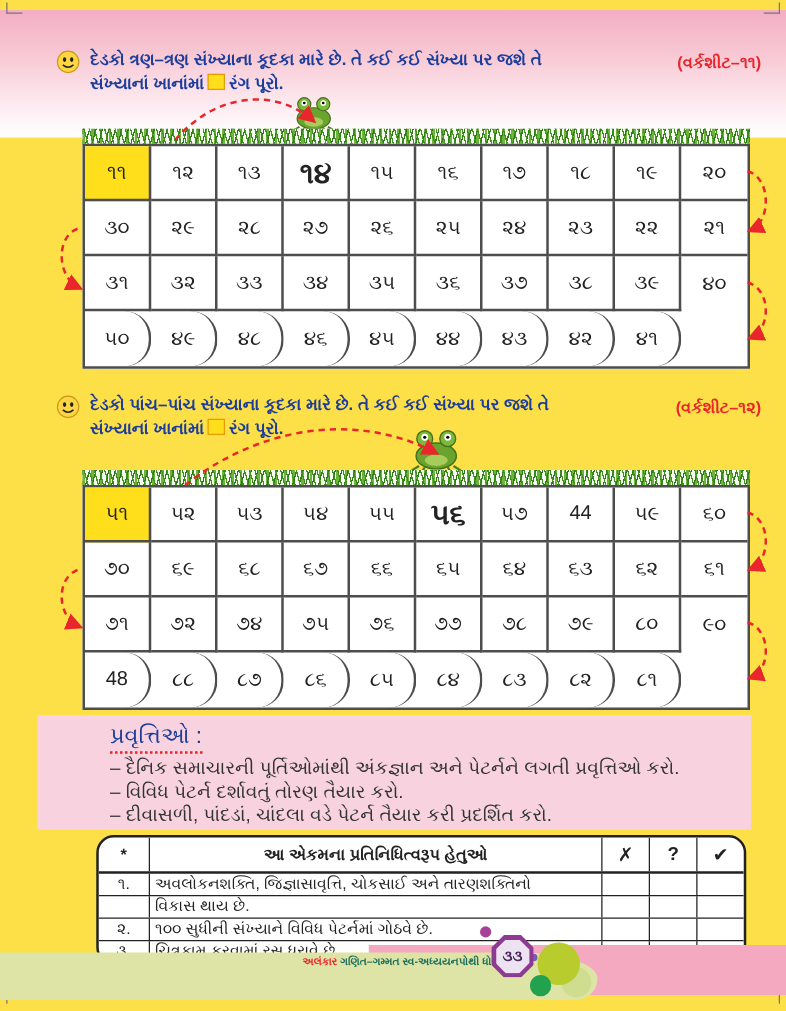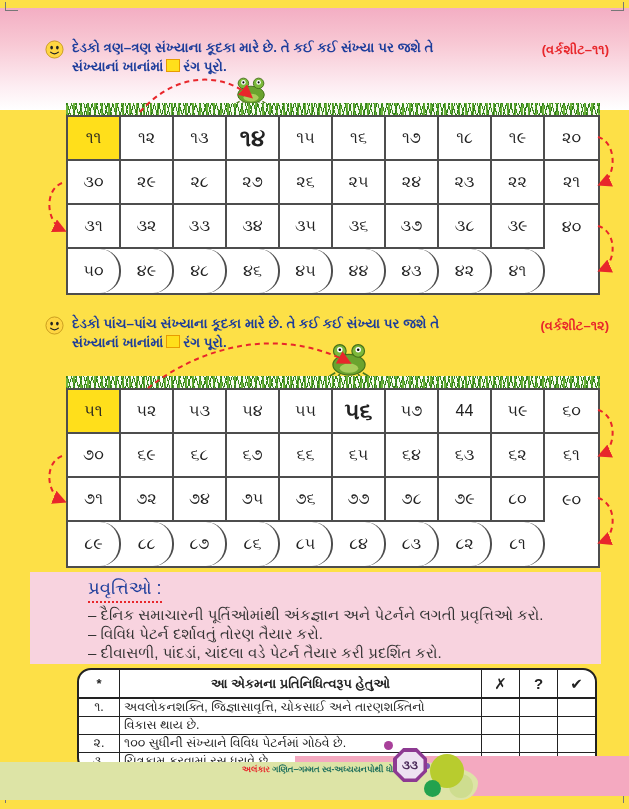--- a/index.html
+++ b/index.html
@@ -213,21 +213,21 @@
       <div class="cell">૭૧</div>
       <div class="cell">૭૨</div>
       <div class="cell">૭૪</div>
       <div class="cell">૭૫</div>
       <div class="cell">૭૬</div>
       <div class="cell">૭૭</div>
       <div class="cell">૭૮</div>
       <div class="cell">૭૯</div>
       <div class="cell">૮૦</div>
       <div class="cell">૯૦</div>
-      <div class="cell">૮૯</div>
+      <div class="cell">48</div>
       <div class="cell">૮૮</div>
       <div class="cell">૮૭</div>
       <div class="cell">૮૬</div>
       <div class="cell">૮૫</div>
       <div class="cell">૮૪</div>
       <div class="cell">૮૩</div>
       <div class="cell">૮૨</div>
       <div class="cell">૮૧</div>
     </div>
 

